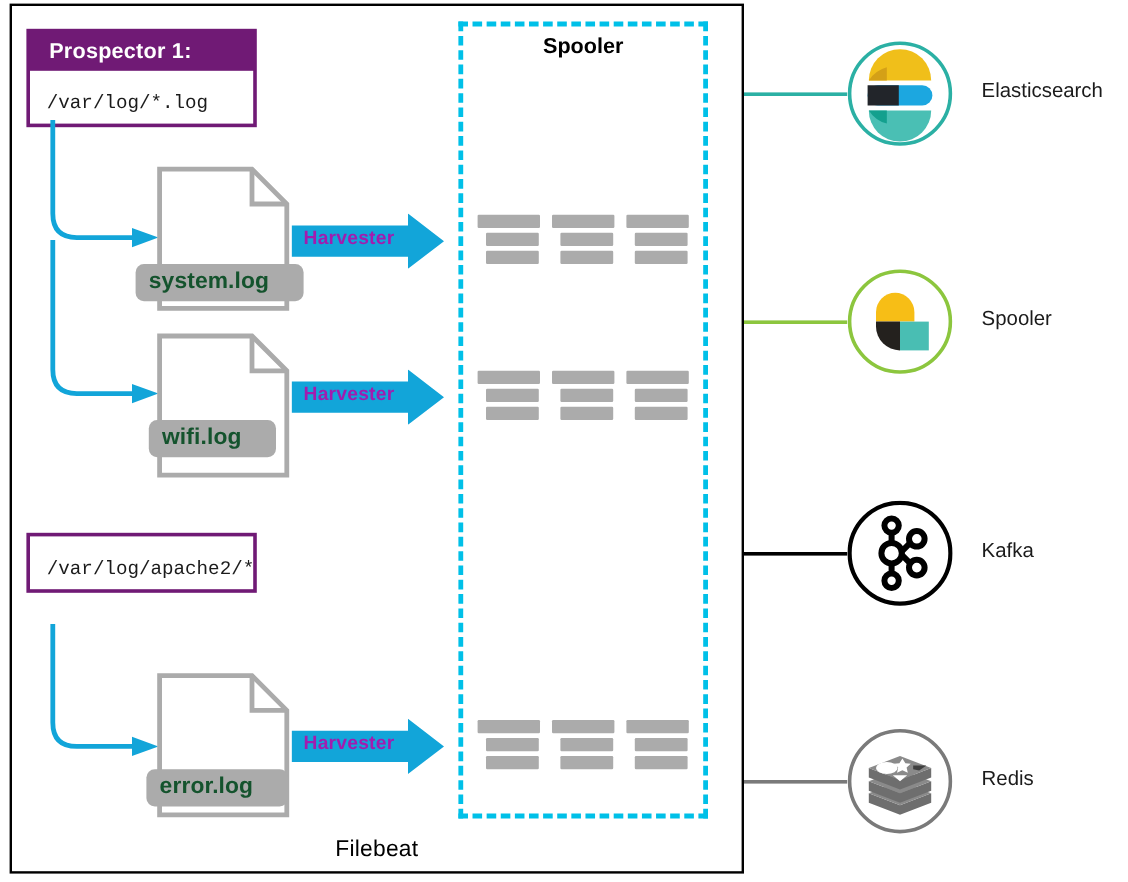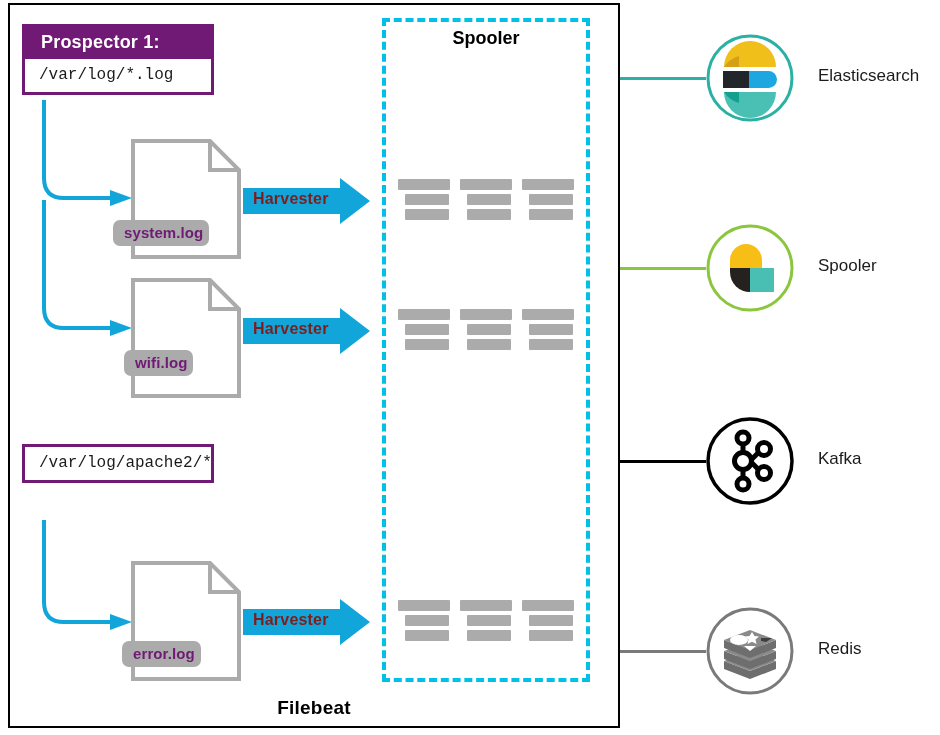--- a/index.html
+++ b/index.html
@@ -28,21 +28,21 @@
     border: 2px solid #000000;
     box-sizing: border-box;
     background: #ffffff;
   }
   .filebeat-label {
     position: absolute;
     left: 8px; top: 697px;
     width: 612px;
     text-align: center;
     font-size: 19px;
-    font-weight: bold;
+    font-weight: normal;
     color: #000000;
     letter-spacing: 0.2px;
   }
 
   
   .prospector {
     position: absolute;
     width: 192px;
     background: #701a75;
     box-sizing: border-box;
@@ -53,63 +53,63 @@
     font-weight: bold;
     color: #ffffff;
     padding: 5px 0 6px 16px;
     letter-spacing: 0.2px;
   }
   .prospector .p-path {
     background: #ffffff;
     color: #1b1b1b;
     font-family: "Liberation Mono", "DejaVu Sans Mono", monospace;
     font-size: 16px;
-    padding: 7px 8px 8px 14px;
+    padding: 18px 8px 8px 14px;
     white-space: nowrap;
   }
   #prospector-1 { left: 22px; top: 24px; }
   #prospector-2 { left: 22px; top: 444px; }
 
   
   .docfile {
     position: absolute;
     width: 112px; height: 122px;
   }
   .docfile svg { display: block; }
   #doc-system { left: 130px; top: 138px; }
   #doc-wifi   { left: 130px; top: 277px; }
   #doc-error  { left: 130px; top: 560px; }
 
   .file-badge {
     position: absolute;
     background: #ABABAB;
-    color: #701a75;
-    font-size: 15px;
+    color: #14532d;
+    font-size: 19px;
     font-weight: bold;
     border-radius: 7px;
-    padding: 4px 6px 5px 11px;
+    padding: 4px 29px 5px 11px;
     white-space: nowrap;
     letter-spacing: 0.1px;
   }
   #badge-system { left: 113px; top: 220px; }
   #badge-wifi   { left: 124px; top: 350px; }
   #badge-error  { left: 122px; top: 641px; }
 
   
   .harvester {
     position: absolute;
     width: 127px; height: 46px;
   }
   .harvester svg { display: block; }
   .harvester .h-label {
     position: absolute;
     left: 10px; top: 12px;
     font-size: 16px;
     font-weight: bold;
-    color: #7f1d1d;
+    color: #a21caf;
     letter-spacing: 0.2px;
   }
   #harvester-1 { left: 243px; top: 178px; }
   #harvester-2 { left: 243px; top: 308px; }
   #harvester-3 { left: 243px; top: 599px; }
 
   
   .connector { position: absolute; }
   .connector svg { display: block; overflow: visible; }
   #connector-1 { left: 22px; top: 100px; }

